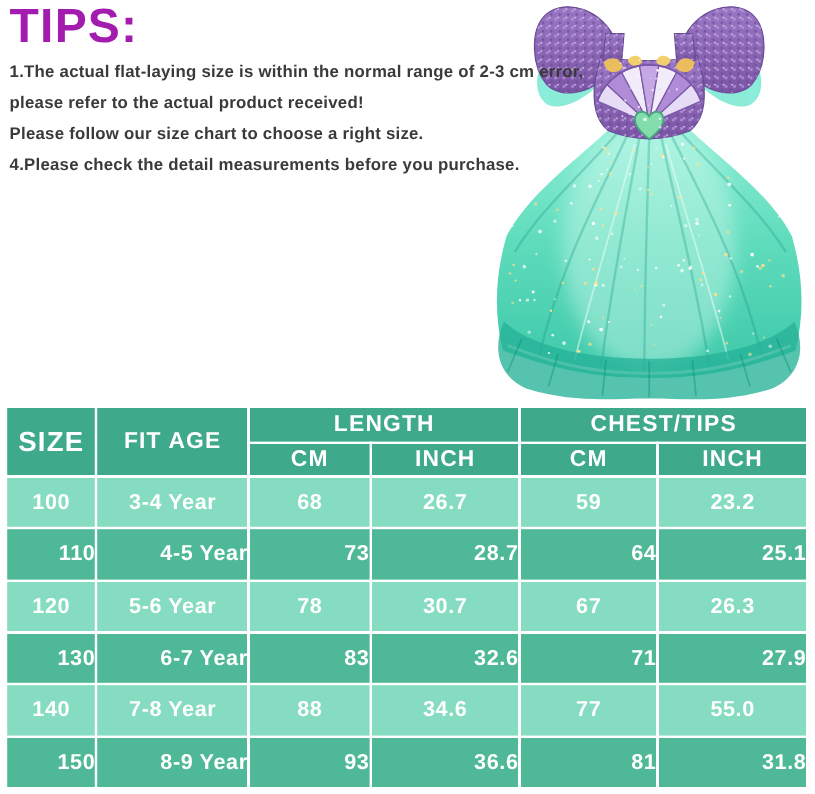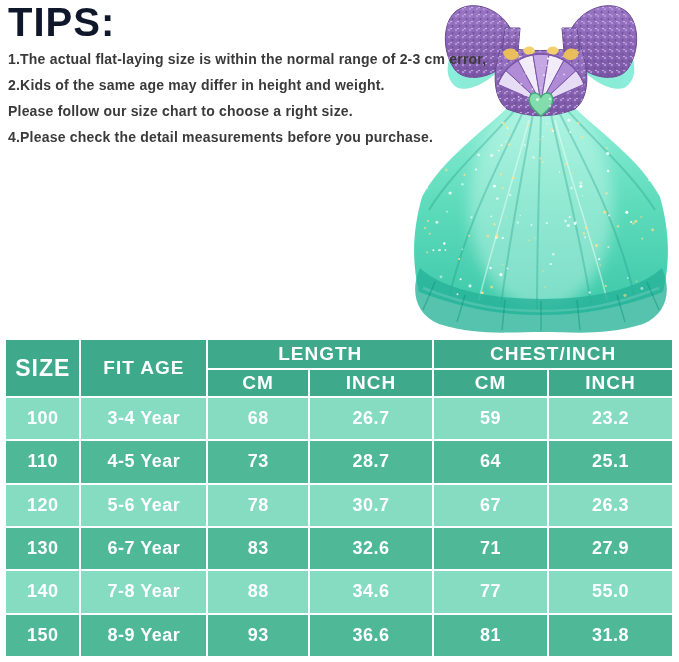--- a/index.html
+++ b/index.html
@@ -4,21 +4,21 @@
 <style>
   html,body { margin:0; padding:0; background:#fff; }
   .page {
     position:relative; width:679px; height:662px; background:#ffffff;
     overflow:hidden; font-family:"Liberation Sans", sans-serif;
   }
   
   .tips { position:absolute; left:8px; top:0; z-index:2; }
   .tips h1 {
     margin:0 0 8px 0; font-size:40px; line-height:44px; font-weight:700;
-    color:#0f172a; letter-spacing:1px;
+    color:#a21caf; letter-spacing:1px;
   }
   .tips p {
     margin:0 0 11px 0; font-size:14px; line-height:15px; font-weight:600;
     color:#3a3a3a; letter-spacing:0.2px; white-space:nowrap;
   }
   
   .photo { position:absolute; top:0; right:2px; width:272px; height:335px; z-index:1; }
   
   table.size-chart {
     position:absolute; left:4px; top:338px; width:670px; height:320px;
@@ -28,32 +28,32 @@
   table.size-chart th, table.size-chart td {
     border:2px solid #ffffff; text-align:center; vertical-align:middle;
     font-weight:700; padding:0; overflow:hidden;
   }
   table.size-chart thead th { background:var(--header-bg,#3fa98b); font-size:19px; letter-spacing:1px; }
   table.size-chart thead tr.h1 { height:30px; }
   table.size-chart thead tr.h2 { height:28px; }
   table.size-chart th.big { font-size:23px; }
   table.size-chart tbody td { font-size:18px; font-weight:600; letter-spacing:0.5px; }
   table.size-chart tbody tr.light td { background:var(--row-light-bg,#85dcc0); }
-  table.size-chart tbody tr.dark  td { background:var(--row-dark-bg,#4eb897); }
+  table.size-chart tbody tr.dark  td { background:var(--row-dark-bg,#4eb897);text-align:right; }
 </style>
 </head>
 <body>
 
 <div class="page">
 
   <section class="tips">
     <h1>TIPS:</h1>
     <div>
         <p>1.The actual flat-laying size is within the normal range of 2-3 cm error,</p>
-        <p>2.Kids of the same age may differ in height and weight.</p>
+        <p>please refer to the actual product received!</p>
         <p>Please follow our size chart to choose a right size.</p>
         <p>4.Please check the detail measurements before you purchase.</p>
       </div>
   </section>
 
   <figure class="photo" style="margin:0">
     <svg width="272" height="335" viewBox="0 0 272 335" xmlns="http://www.w3.org/2000/svg">
       <defs>
         <linearGradient id="skirtGrad" x1="0" y1="0" x2="0" y2="1">
           <stop offset="0" stop-color="#8eeed6"></stop>
@@ -300,21 +300,21 @@
         <col style="width:15.2%">
       <col style="width:18.6%">
         <col style="width:17.2%">
         <col style="width:18.7%">
     </colgroup>
     <thead>
       <tr class="h1">
         <th class="big" rowspan="2">SIZE</th>
         <th rowspan="2">FIT AGE</th>
         <th colspan="2">LENGTH</th>
-        <th colspan="2">CHEST/INCH</th>
+        <th colspan="2">CHEST/TIPS</th>
       </tr>
       <tr class="h2">
         <th>CM</th>
         <th>INCH</th>
         <th>CM</th>
         <th>INCH</th>
       </tr>
     </thead>
     <tbody>
         <tr class="light">

